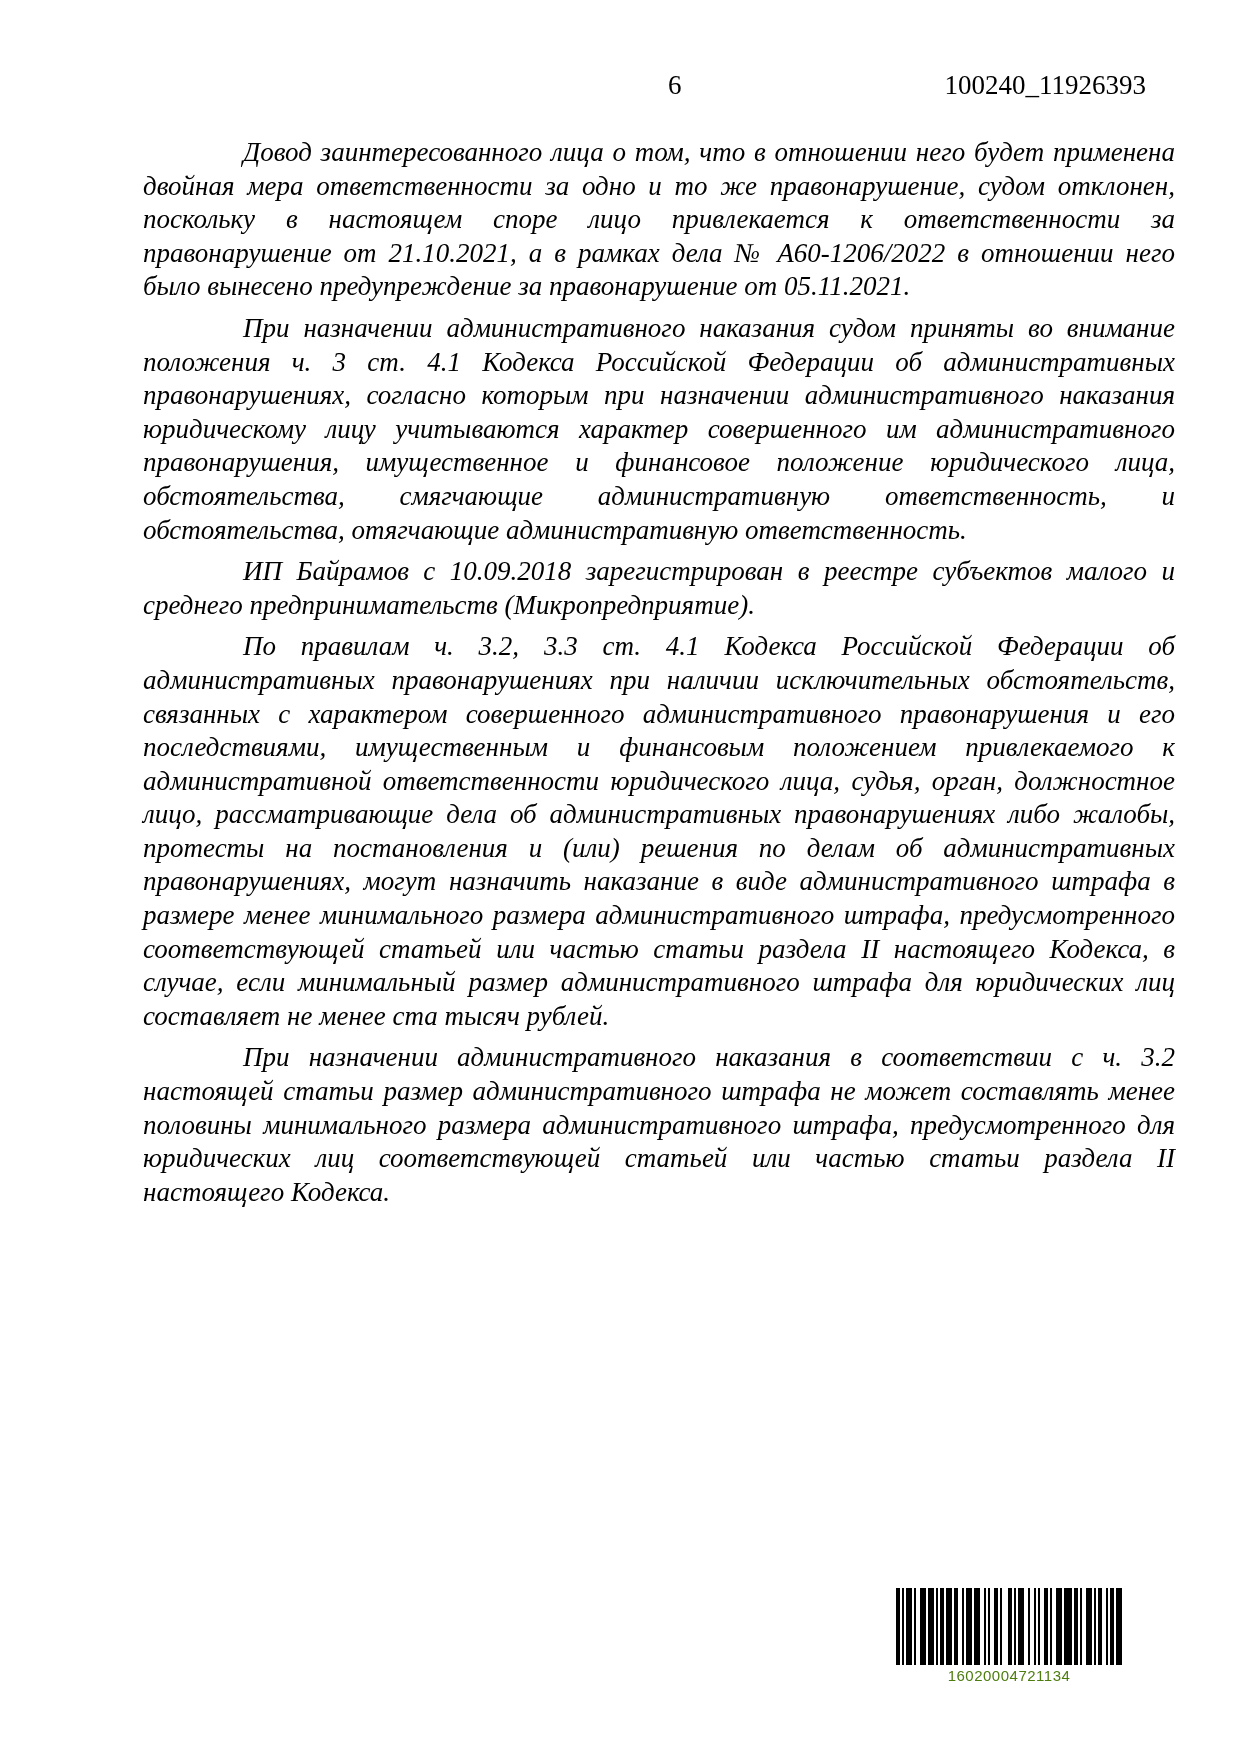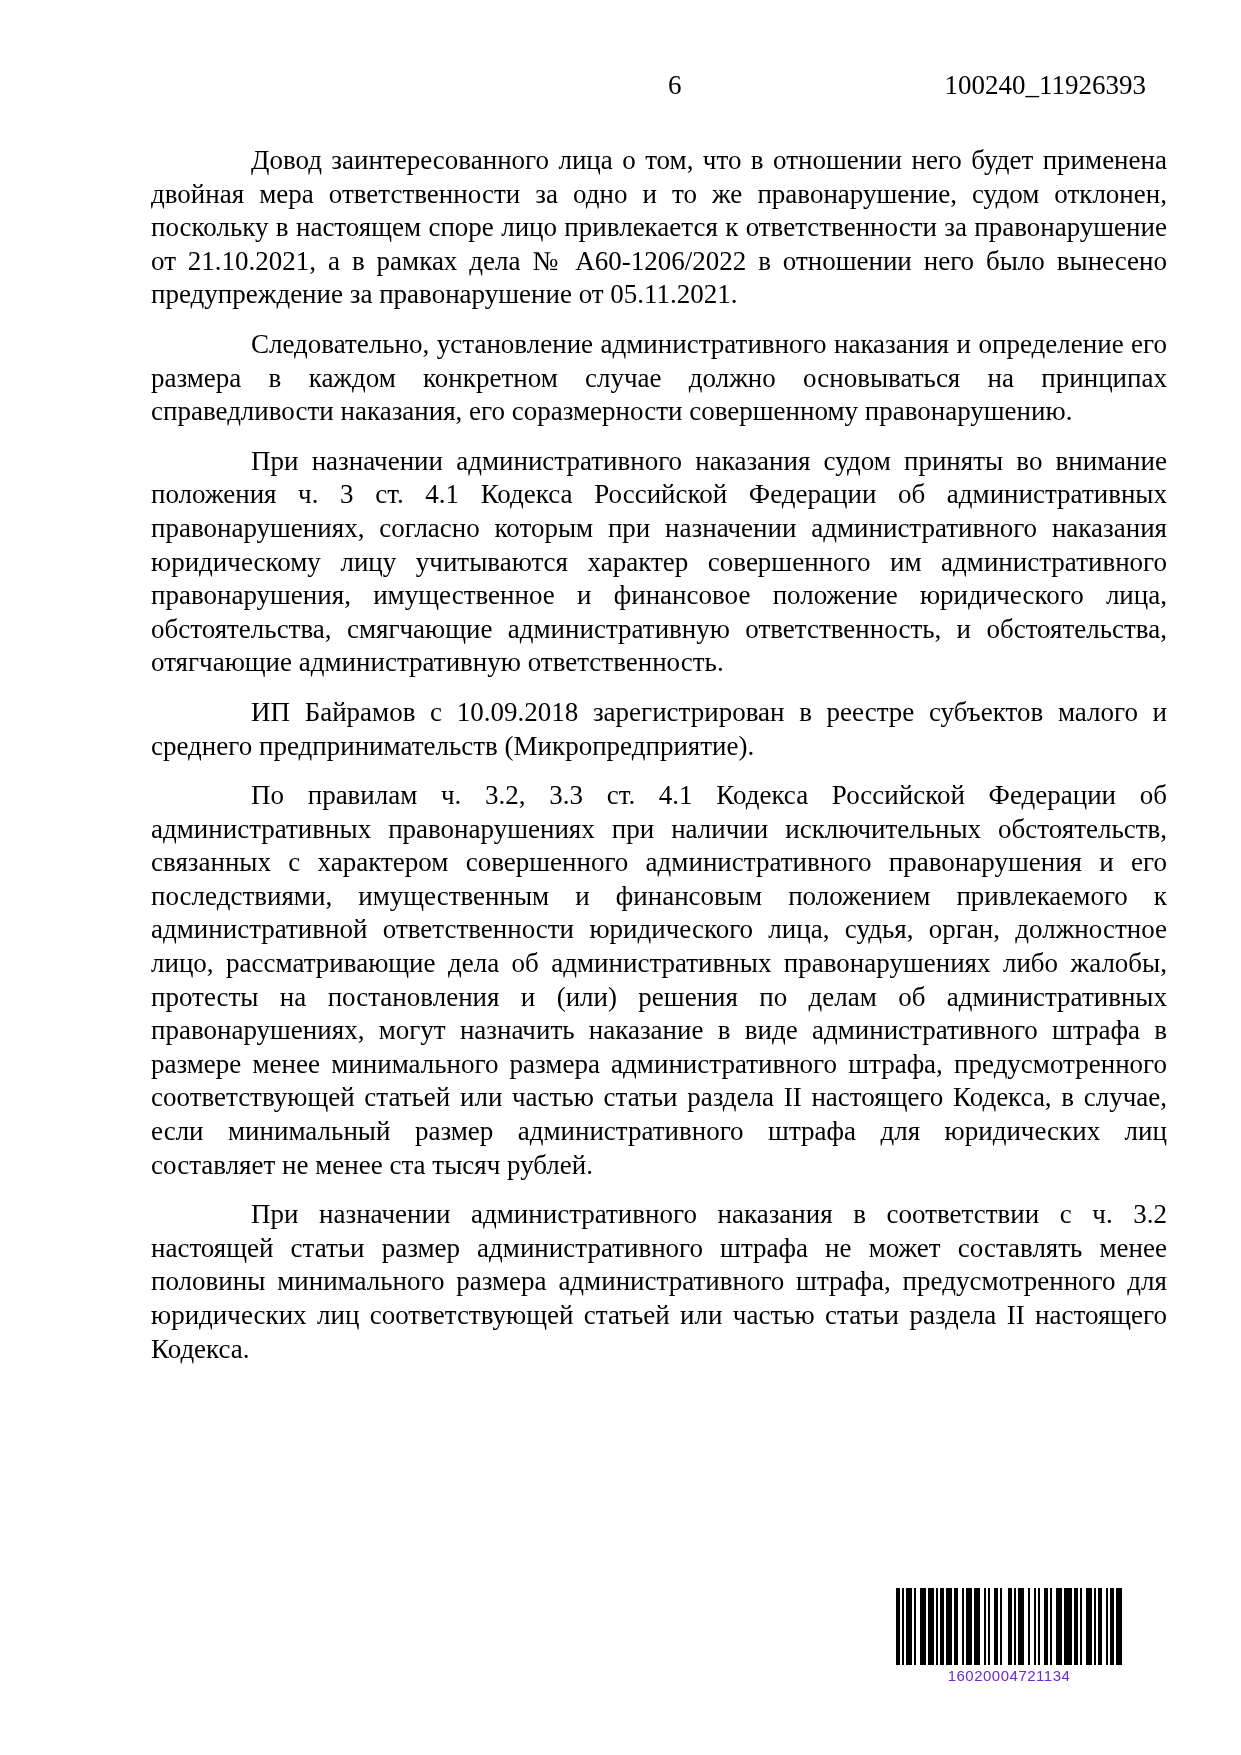--- a/index.html
+++ b/index.html
@@ -33,23 +33,24 @@
   .body-text {
     position: absolute;
     top: 128px;
     left: 135px;
     width: 1048px;
     font-size: 27px;
     line-height: 33.6px;
     text-align: justify;
   }
   .body-text p {
-    margin: 16px;
+    margin: 8px;
     padding: 0;
     text-indent: 100px;
+    font-style: italic;
   }
   .barcode {
     position: absolute;
     left: 896px;
     top: 1588px;
     width: 226px;
   }
   .barcode-bars {
     display: flex;
     flex-direction: row;
@@ -62,35 +63,34 @@
     height: 100%;
   }
   .barcode-bars .bar { background: #000000; }
   .barcode-bars .gap { background: transparent; }
   .barcode-number {
     margin-top: 2px;
     text-align: center;
     font-family: "Liberation Sans", "DejaVu Sans", sans-serif;
     font-size: 15px;
     letter-spacing: 0.5px;
-    color: #6d28d9;
+    color: #4d7c0f;
   }
 </style>
 </head>
 <body>
 
 <div class="page">
 
   <div class="page-number">6</div>
 
   <div class="doc-id">100240_11926393</div>
 
   <div class="body-text">
       <p>Довод заинтересованного лица о том, что в отношении него будет применена двойная мера ответственности за одно и то же правонарушение, судом отклонен, поскольку в настоящем споре лицо привлекается к ответственности за правонарушение от 21.10.2021, а в рамках дела № А60-1206/2022 в отношении него было вынесено предупреждение за правонарушение от 05.11.2021.</p>
-      <p>Следовательно, установление административного наказания и определение его размера в каждом конкретном случае должно основываться на принципах справедливости наказания, его соразмерности совершенному правонарушению.</p>
       <p>При назначении административного наказания судом приняты во внимание положения ч. 3 ст. 4.1 Кодекса Российской Федерации об административных правонарушениях, согласно которым при назначении административного наказания юридическому лицу учитываются характер совершенного им административного правонарушения, имущественное и финансовое положение юридического лица, обстоятельства, смягчающие административную ответственность, и обстоятельства, отягчающие административную ответственность.</p>
       <p>ИП Байрамов с 10.09.2018 зарегистрирован в реестре субъектов малого и среднего предпринимательств (Микропредприятие).</p>
       <p>По правилам ч. 3.2, 3.3 ст. 4.1 Кодекса Российской Федерации об административных правонарушениях при наличии исключительных обстоятельств, связанных с характером совершенного административного правонарушения и его последствиями, имущественным и финансовым положением привлекаемого к административной ответственности юридического лица, судья, орган, должностное лицо, рассматривающие дела об административных правонарушениях либо жалобы, протесты на постановления и (или) решения по делам об административных правонарушениях, могут назначить наказание в виде административного штрафа в размере менее минимального размера административного штрафа, предусмотренного соответствующей статьей или частью статьи раздела II настоящего Кодекса, в случае, если минимальный размер административного штрафа для юридических лиц составляет не менее ста тысяч рублей.</p>
       <p>При назначении административного наказания в соответствии с ч. 3.2 настоящей статьи размер административного штрафа не может составлять менее половины минимального размера административного штрафа, предусмотренного для юридических лиц соответствующей статьей или частью статьи раздела II настоящего Кодекса.</p>
     </div>
 
   <div class="barcode">
     <div class="barcode-bars">
         <span class="bar" style="width: 4px;"></span>
         <span class="gap" style="width: 2px;"></span>

